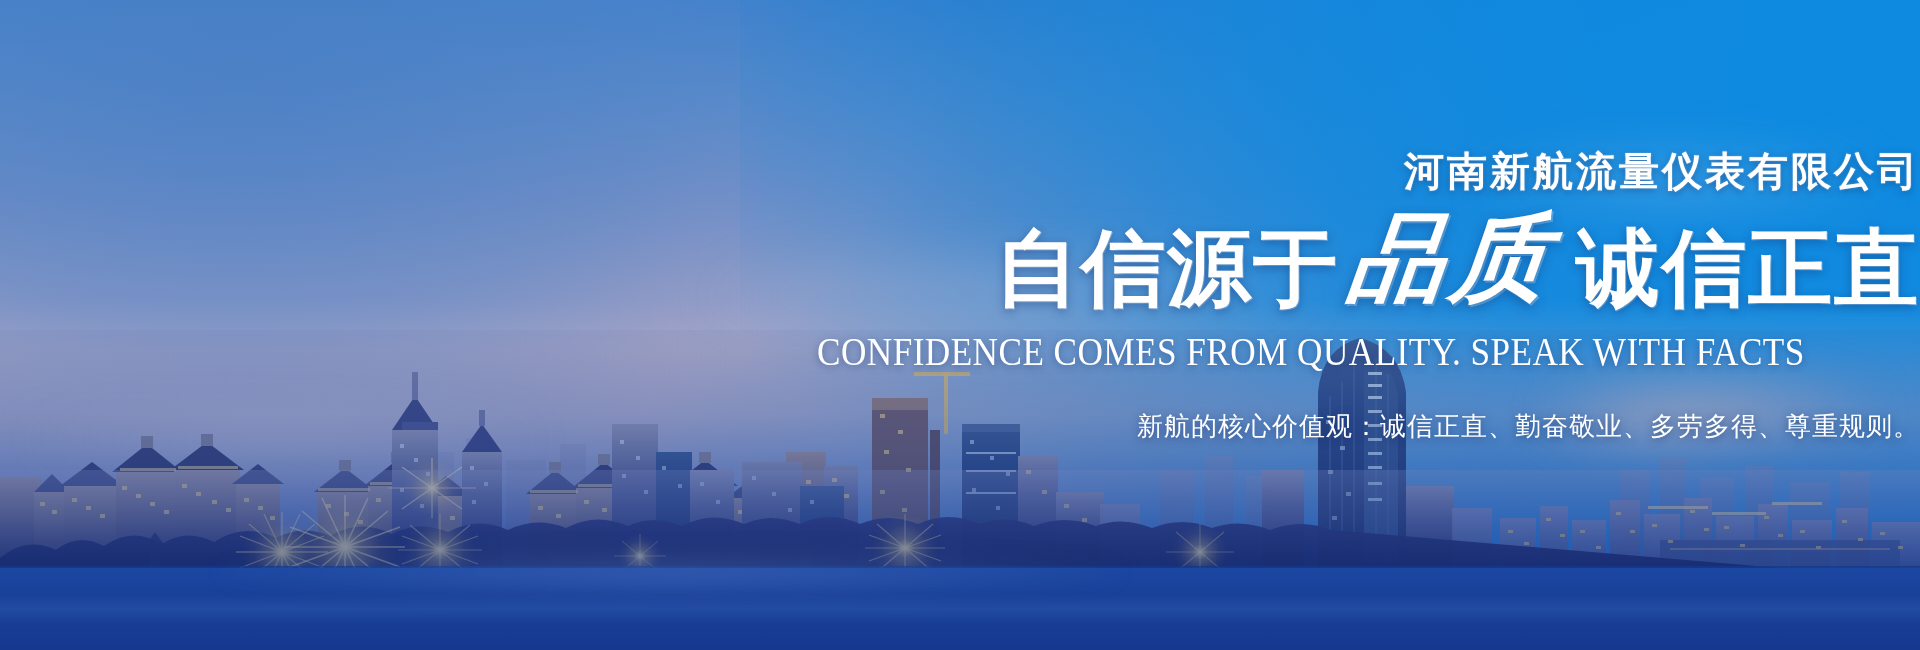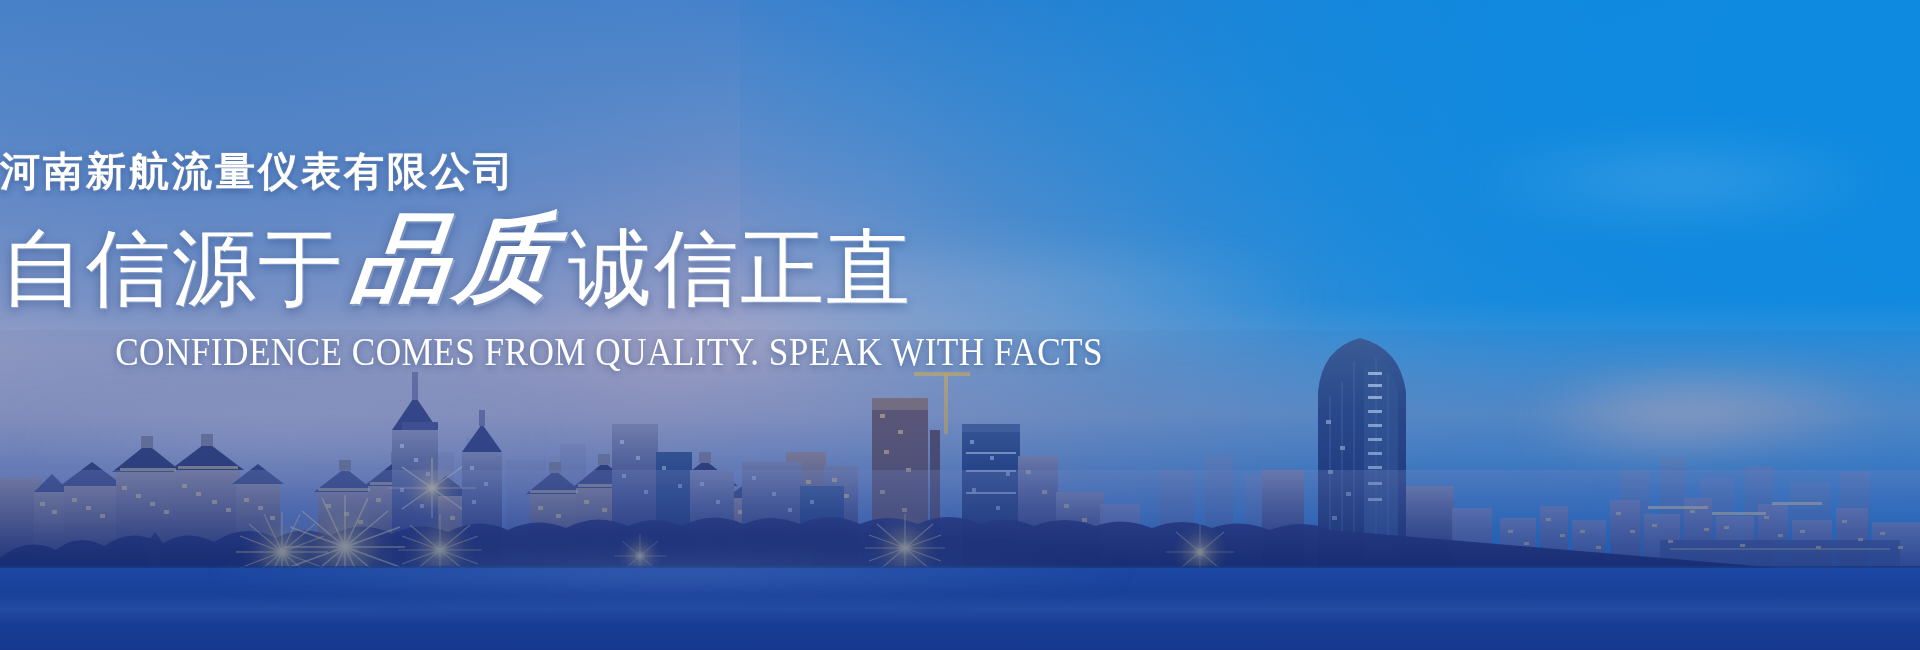--- a/index.html
+++ b/index.html
@@ -173,21 +173,21 @@
         rgba(40,90,190,0.00) 0%,
         rgba(36,84,186,0.16) 50%,
         rgba(30,74,176,0.30) 100%);
     pointer-events: none;
   }
 
   
   .text-layer {
     position: absolute;
     left: 0; right: 0; top: 0;
-    text-align: left;
+    text-align: right;
     z-index: 30;
   }
   .company-name {
     margin-top: 148px;
     font-size: 40px;
     font-weight: bold;
     letter-spacing: 3px;
     color: #ffffff;
     text-shadow: 0 2px 7px rgba(20,50,110,0.50),
                  0 0 2px rgba(255,255,255,0.45);
@@ -195,26 +195,27 @@
     font-family: "DejaVu Sans", "Liberation Sans", sans-serif;
   }
   .headline {
     margin-top: 22px;
     line-height: 1.0;
     white-space: nowrap;
     color: #ffffff;
   }
   .headline .plain {
     font-size: 84px;
-    font-weight: normal;
+    font-weight: bold;
     letter-spacing: 2px;
     font-family: "DejaVu Sans", "Liberation Sans", sans-serif;
     text-shadow: 0 3px 10px rgba(22,52,112,0.45),
                  1px 1px 0 rgba(255,255,255,0.35);
     vertical-align: baseline;
+    margin-left: 13px;
   }
   .headline .brush {
     font-size: 96px;
     font-weight: bold;
     font-style: italic;
     letter-spacing: 6px;
     margin: 0 10px;
     font-family: "DejaVu Serif", "Liberation Serif", serif;
     text-shadow: 0 4px 12px rgba(22,52,112,0.45),
                  2px 2px 0 rgba(255,255,255,0.30);
@@ -706,15 +707,16 @@
   <div class="text-layer">
 
     <div class="company-name">河南新航流量仪表有限公司</div>
 
     <div class="headline">
       <span class="plain">自信源于</span><span class="brush">品质</span><span class="plain">诚信正直</span>
     </div>
 
     <div class="tagline-en">CONFIDENCE COMES FROM QUALITY. SPEAK WITH FACTS</div>
 
+    <div class="values-cn">新航的核心价值观：诚信正直、勤奋敬业、多劳多得、尊重规则。</div>
   </div>
 
 </div>
 
 </body></html>

